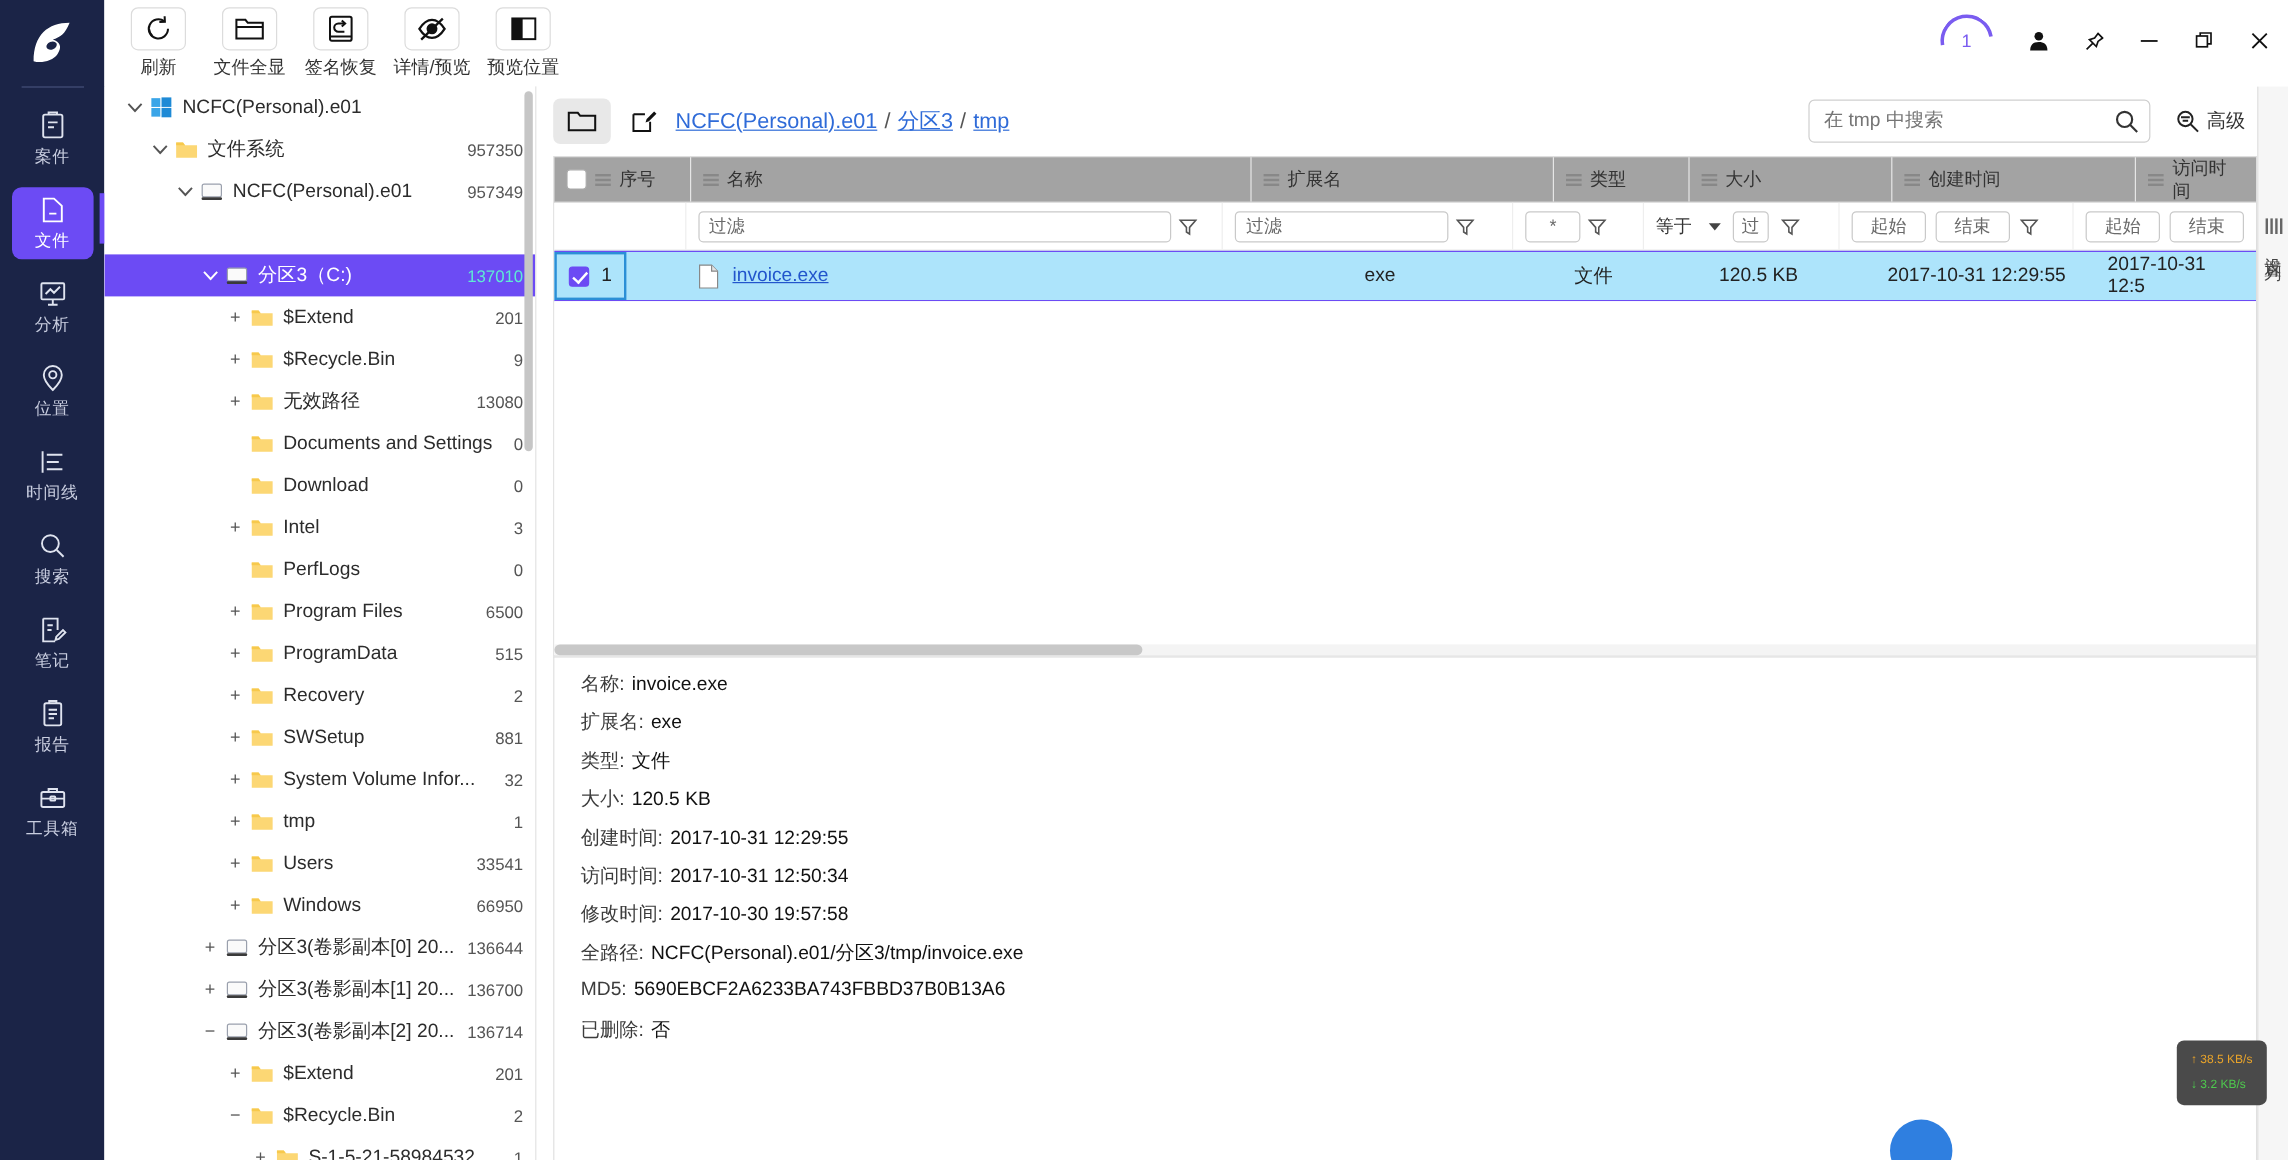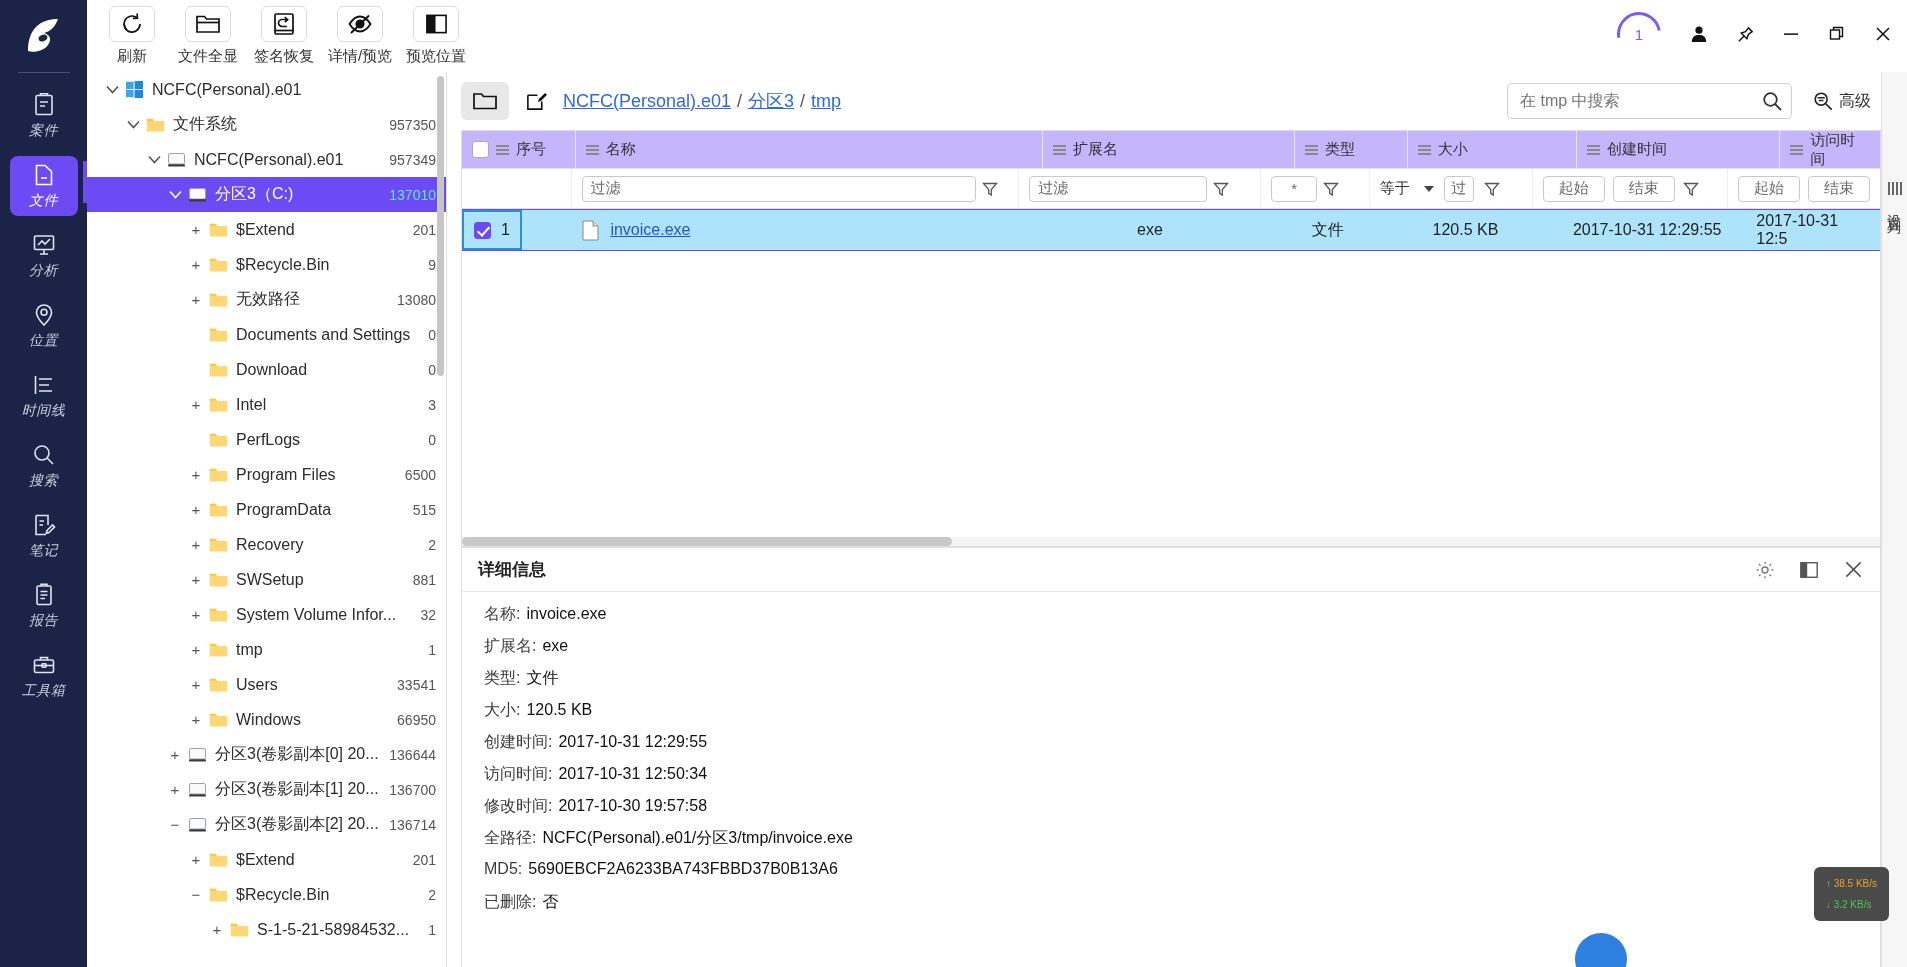--- a/index.html
+++ b/index.html
@@ -69,21 +69,21 @@
 
   
   .tree {
     width: 360px; flex: 0 0 360px; background: #fff; overflow: hidden;
     position: relative; border-right: 1px solid #e3e3e3;
   }
   .tree-row {
     height: 35px; display: flex; align-items: center; font-size: 16px; color: #2c2c2c;
     padding-right: 10px; white-space: nowrap; cursor: pointer;
   }
-  .tree-row.sel { background: #6c4bf4; color: #fff; }
+  .tree-row.sel { background: #6c4bf4; color: #fff; margin-top: 35px; }
   .tw { width: 22px; flex: 0 0 22px; display: flex; align-items: center; justify-content: center;
         font-size: 15px; color: #555; }
   .tree-row.sel .tw { color: #fff; }
   .ticon { width: 22px; flex: 0 0 22px; display:flex; align-items:center; justify-content:center; margin-right: 7px; }
   .tlabel { flex: 1 1 auto; overflow: hidden; text-overflow: ellipsis; }
   .tcount { font-size: 14px; color: #555; margin-left: 8px; }
   .tree-row.sel .tcount { color: #5eead4; }
   .tree-scrollbar {
     position: absolute; right: 2px; top: 4px; width: 7px; height: 300px;
     background: #c6c6c6; border-radius: 4px;
@@ -111,21 +111,21 @@
   }
   .searchbox input {
     border: none; outline: none; flex: 1 1 auto; font-size: 16px; color: #555;
     font-family: inherit; background: transparent;
   }
   .adv { display: flex; align-items: center; gap: 5px; font-size: 16px; color: #333; cursor: pointer; margin-left: 10px; }
 
   
   .grid-wrap { flex: 1 1 auto; display: flex; flex-direction: column; border: 1px solid #dedede; margin: 0 0 0 14px; min-height: 0; position: relative; }
   .ghead {
-    height: 38px; display: flex; align-items: center; background: #c4b5fd;
+    height: 38px; display: flex; align-items: center; background: #a3a3a3;
     border-bottom: 1px solid #e2e2e2; font-size: 15px; color: #333; flex: 0 0 38px; font-family: Liberation Mono, monospace;
   }
   .gcell { display: flex; align-items: center; gap: 7px; padding: 0 10px; height: 100%; border-right: 1px solid #e6e6e6; }
   .gcell:last-child { border-right: none; }
   .colmenu { display: inline-flex; flex-direction: column; gap: 2px; }
   .colmenu i { display:block; width: 13px; height: 2px; background: #888; }
   .chk {
     width: 17px; height: 17px; border: 1px solid #aaa; border-radius: 3px; background: #fff;
     display: inline-block; flex: 0 0 17px;
   }
@@ -211,21 +211,21 @@
 <div id="app">
 
   <div class="rail">
     <div class="rail-logo">
       <svg width="40" height="38" viewBox="0 0 40 38">
         <path d="M4 34 C4 12 16 2 34 2 C30 12 26 14 20 16 C26 18 28 22 24 28 C20 34 10 36 4 34 Z" fill="#ffffff"></path>
         <ellipse cx="19" cy="21" rx="4.5" ry="3.2" fill="#1b2447" transform="rotate(-22 19 21)"></ellipse>
       </svg>
     </div>
     <div class="rail-divider"></div>
-    <div id="rail-items" style="display:flex;flex-direction:column;align-items:center;font-style:italic;">
+    <div id="rail-items" style="display:flex;flex-direction:column;align-items:center;">
         <div class="rail-item">
           <span style="color:#dfe3ef">
             <svg width="26" height="26" viewBox="0 0 26 26" fill="none" stroke="currentColor" stroke-width="1.6">
               <rect x="5" y="3.5" width="16" height="19" rx="1.5"></rect>
               <path d="M9.5 3.5 V1.8 H16.5 V3.5"></path>
               <path d="M9 10 H17 M9 14 H14"></path>
             </svg>
           </span>
           <span class="lbl">案件</span>
         </div>
@@ -917,42 +917,20 @@
           </div>
 
           <div class="gbody">
             <div class="hscroll">
                 <i></i>
               </div>
           </div>
         </div>
 
         <div class="details">
-          <div class="dhead">
-            <div class="dtitle">详细信息</div>
-            <div class="dicons">
-              <div>
-                <svg width="20" height="20" viewBox="0 0 22 22" fill="none" stroke="#777" stroke-width="1.5">
-                  <circle cx="11" cy="11" r="3.3"></circle>
-                  <path d="M11 1.8 V4 M11 18 V20.2 M1.8 11 H4 M18 11 H20.2 M4.5 4.5 L6 6 M16 16 L17.5 17.5 M17.5 4.5 L16 6 M6 16 L4.5 17.5"></path>
-                </svg>
-              </div>
-              <div>
-                <svg width="20" height="20" viewBox="0 0 22 22" fill="none" stroke="#555" stroke-width="1.5">
-                  <rect x="2" y="3" width="18" height="16"></rect>
-                    <rect x="2" y="3" width="7" height="16" fill="#555" stroke="none"></rect>
-                </svg>
-              </div>
-              <div>
-                <svg width="21" height="21" viewBox="0 0 22 22" fill="none" stroke="#555" stroke-width="1.6">
-                    <path d="M3.5 3.5 L18.5 18.5 M18.5 3.5 L3.5 18.5"></path>
-                  </svg>
-              </div>
-            </div>
-          </div>
           <div class="dbody" id="details-body">
               <div class="drow">
                 <span class="dk">名称:</span>
                 <span class="dv">invoice.exe</span>
               </div>
               <div class="drow">
                 <span class="dk">扩展名:</span>
                 <span class="dv">exe</span>
               </div>
               <div class="drow">

